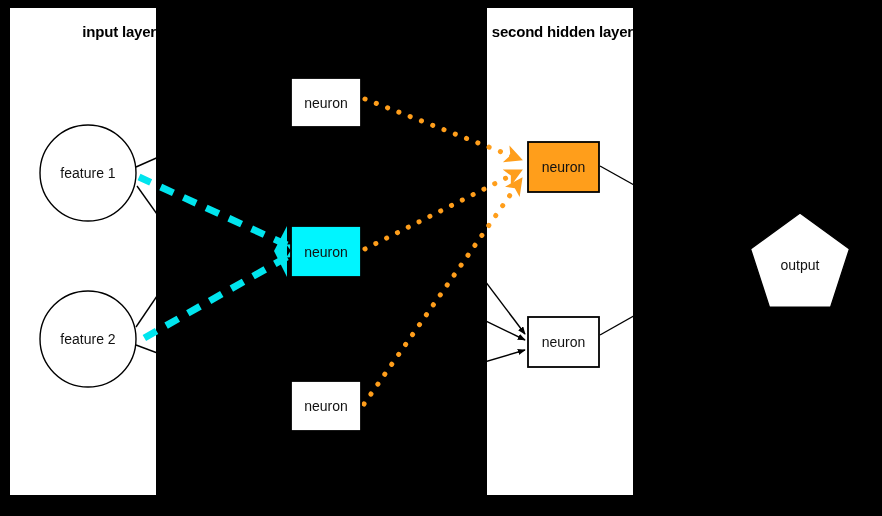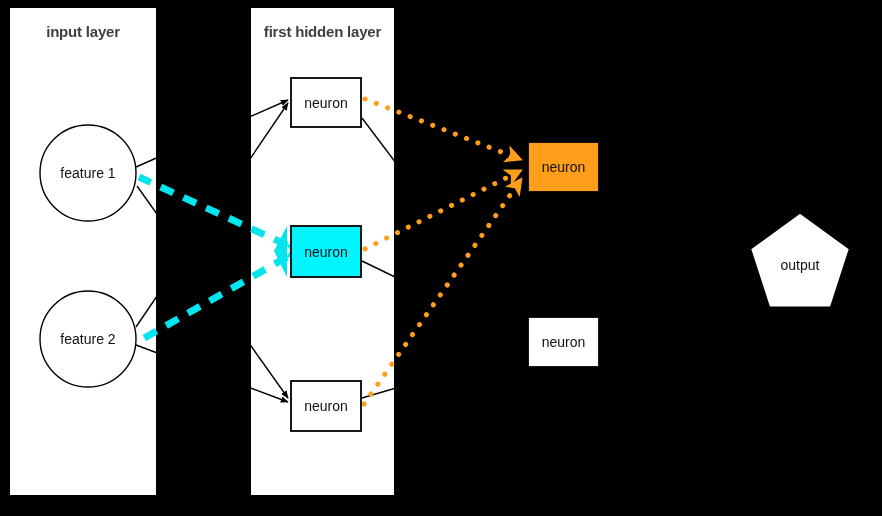--- a/index.html
+++ b/index.html
@@ -15,24 +15,24 @@
     overflow: hidden;
     font-family: "Liberation Sans", sans-serif;
   }
   .panel {
     position: absolute;
     background: #ffffff;
   }
   .panel-title {
     position: absolute;
     width: 100%;
-    text-align: center;
+    text-align: right;
     font-weight: bold;
     font-size: 15px;
-    color: #404040;
+    color: #000000;
     line-height: 20px;
     letter-spacing: -0.2px;
   }
   svg.overlay {
     position: absolute;
     left: 0;
     top: 0;
     width: 882px;
     height: 516px;
     overflow: visible;
@@ -45,22 +45,22 @@
   }
 </style>
 </head>
 <body>
 
 <div id="canvas">
 
   <div class="panel" id="panel-0" style="left: 10px; top: 8px; width: 146px; height: 487px; background: rgb(255, 255, 255);">
     <div class="panel-title" style="top: 14px;">input layer</div>
   </div>
-  <div class="panel" id="panel-1" style="left: 251px; top: 8px; width: 143px; height: 487px; background: rgb(255, 255, 255);">
-    <div class="panel-title" style="top: 14px;">first hidden layer</div>
+  <div class="panel" id="panel-2" style="left: 487px; top: 8px; width: 146px; height: 487px; background: rgb(255, 255, 255);">
+    <div class="panel-title" style="top: 14px;">second hidden layer</div>
   </div>
 
   <svg class="overlay" viewBox="0 0 882 516">
     <defs>
       <marker id="arrow-black" markerWidth="9" markerHeight="9" refX="7.2" refY="3.2" orient="auto" markerUnits="userSpaceOnUse">
         <path d="M0,0 L8,3.2 L0,6.4 z" fill="#000000"></path>
       </marker>
       <marker id="arrow-cyan" markerWidth="22" markerHeight="22" refX="15" refY="8" orient="auto" markerUnits="userSpaceOnUse">
         <path d="M0,0 L16,8 L0,16 L4,8 z" fill="#00e5ee"></path>
       </marker>

